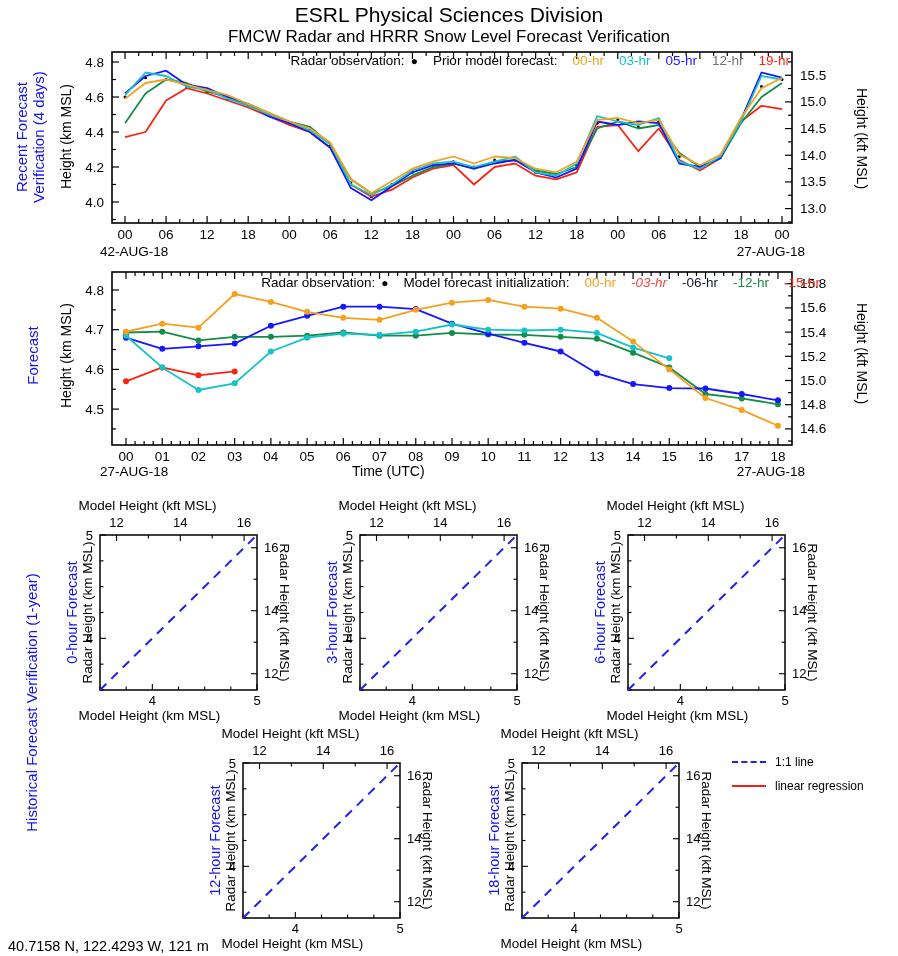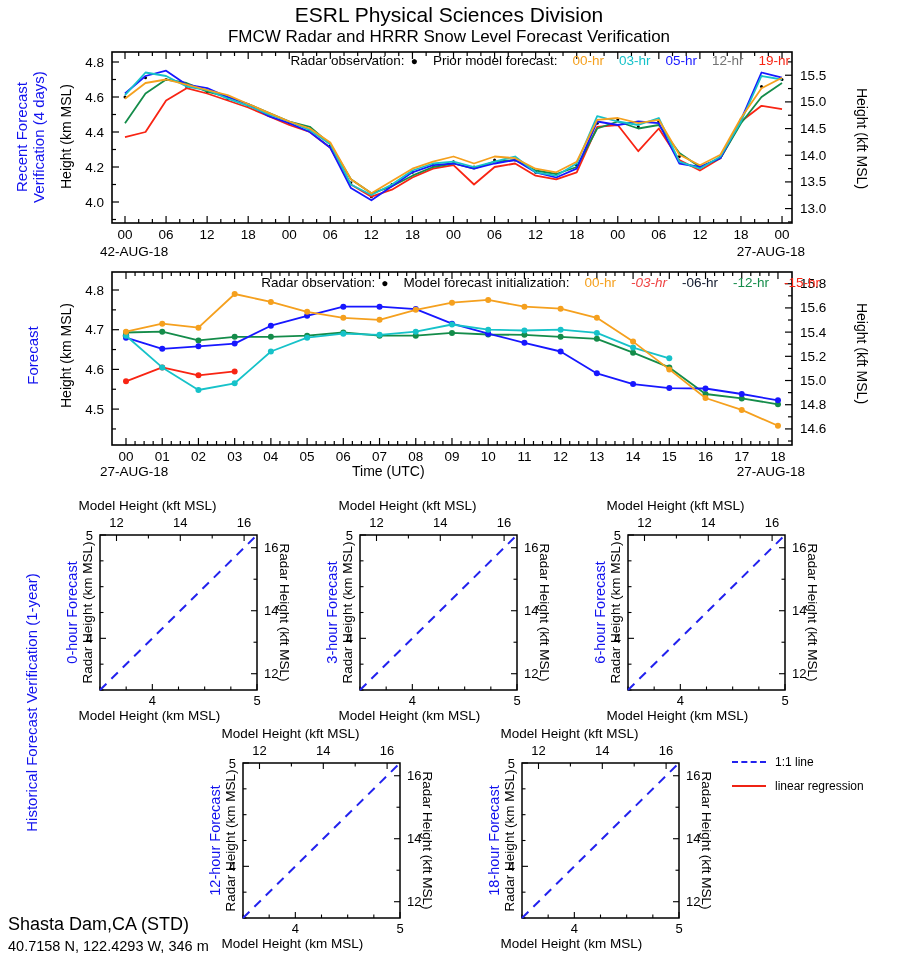--- a/index.html
+++ b/index.html
@@ -745,22 +745,21 @@
     <div class="lgrow">
       <span class="samp"></span>
       <span>1:1 line</span>
     </div>
     <div class="lgrow">
       <span class="samp solid"></span>
       <span>linear regression</span>
     </div>
   </div>
 
-  <div class="abs footer1">Shasta Dam,CA (STD)</div>
-  <div class="abs footer2">40.7158 N, 122.4293 W, 346 m</div>
+  <div class="abs footer2">40.7158 N, 122.4293 W, 121 m</div>
 <div class="rlab" style="left: -200px; top: 120px; width: 460px; color: rgb(18, 18, 238); font-size: 15px; transform: rotate(-90deg); line-height: 17px;">
       <div>Recent Forecast</div>
       <div>Verification (4 days)</div>
     </div>
     <div class="rlab" style="left: -164px; top: 128px; width: 460px; color: rgb(0, 0, 0); font-size: 14px; transform: rotate(-90deg); line-height: 17px;">Height (km MSL)</div>
     <div class="rlab" style="left: 631px; top: 130px; width: 460px; color: rgb(0, 0, 0); font-size: 14px; transform: rotate(90deg); line-height: 17px;">Height (kft MSL)</div>
     <div class="rlab" style="left: -198px; top: 347px; width: 460px; color: rgb(18, 18, 238); font-size: 15px; transform: rotate(-90deg); line-height: 17px;">Forecast</div>
     <div class="rlab" style="left: -164px; top: 347px; width: 460px; color: rgb(0, 0, 0); font-size: 14px; transform: rotate(-90deg); line-height: 17px;">Height (km MSL)</div>
     <div class="rlab" style="left: 631px; top: 345px; width: 460px; color: rgb(0, 0, 0); font-size: 14px; transform: rotate(90deg); line-height: 17px;">Height (kft MSL)</div>
     <div class="rlab" style="left: -199px; top: 694px; width: 460px; color: rgb(18, 18, 238); font-size: 15px; transform: rotate(-90deg); line-height: 17px;">Historical Forecast Verification (1-year)</div>

